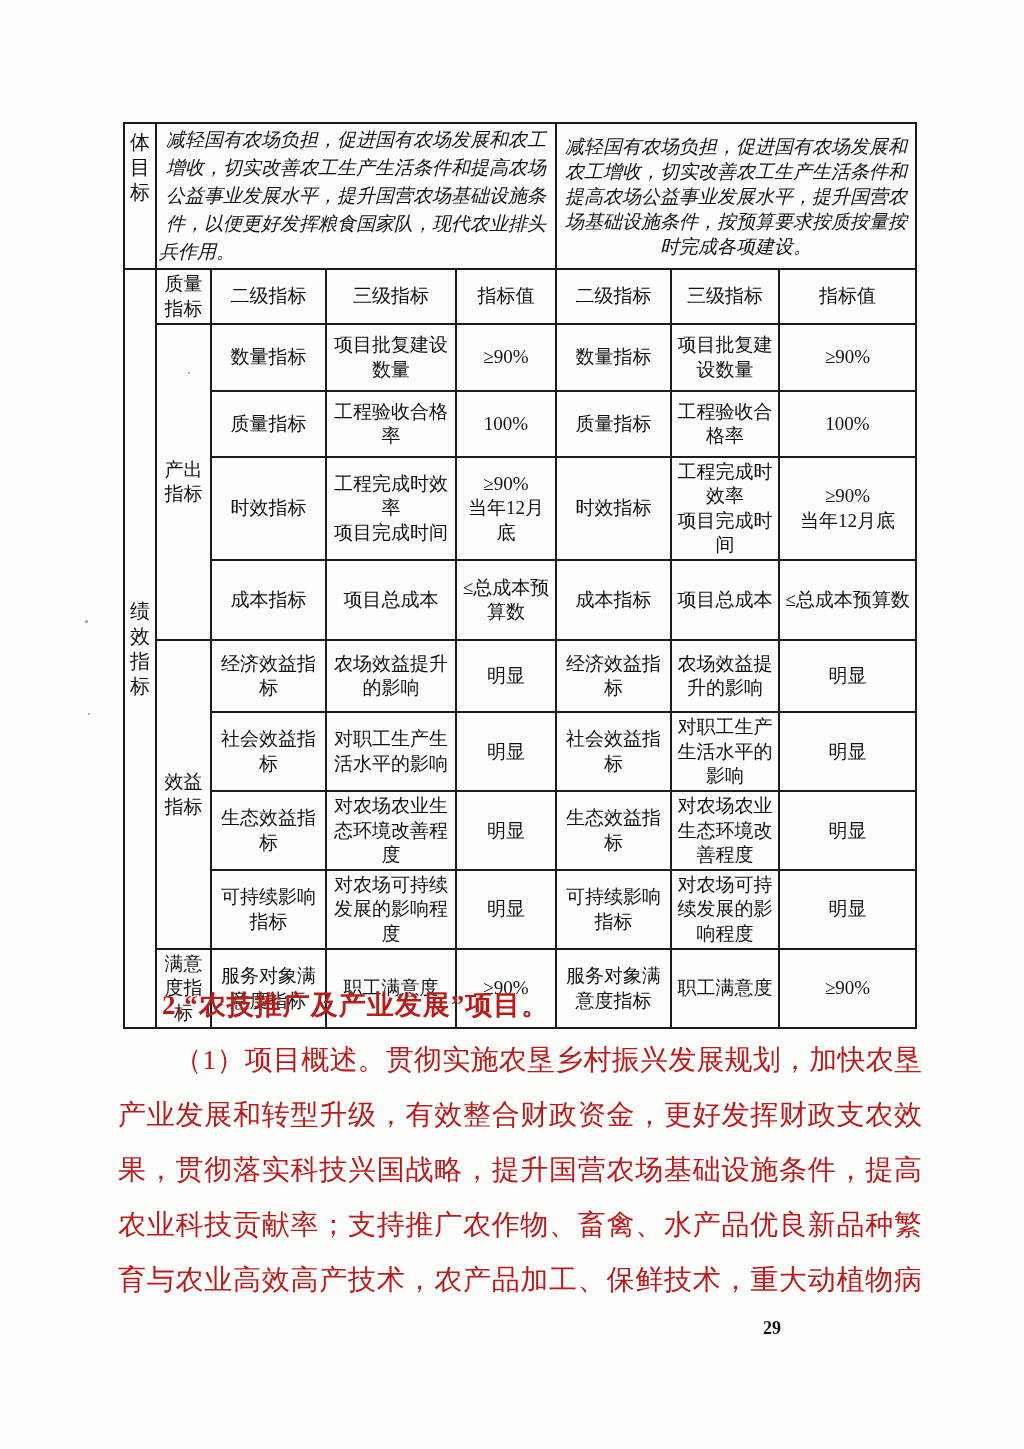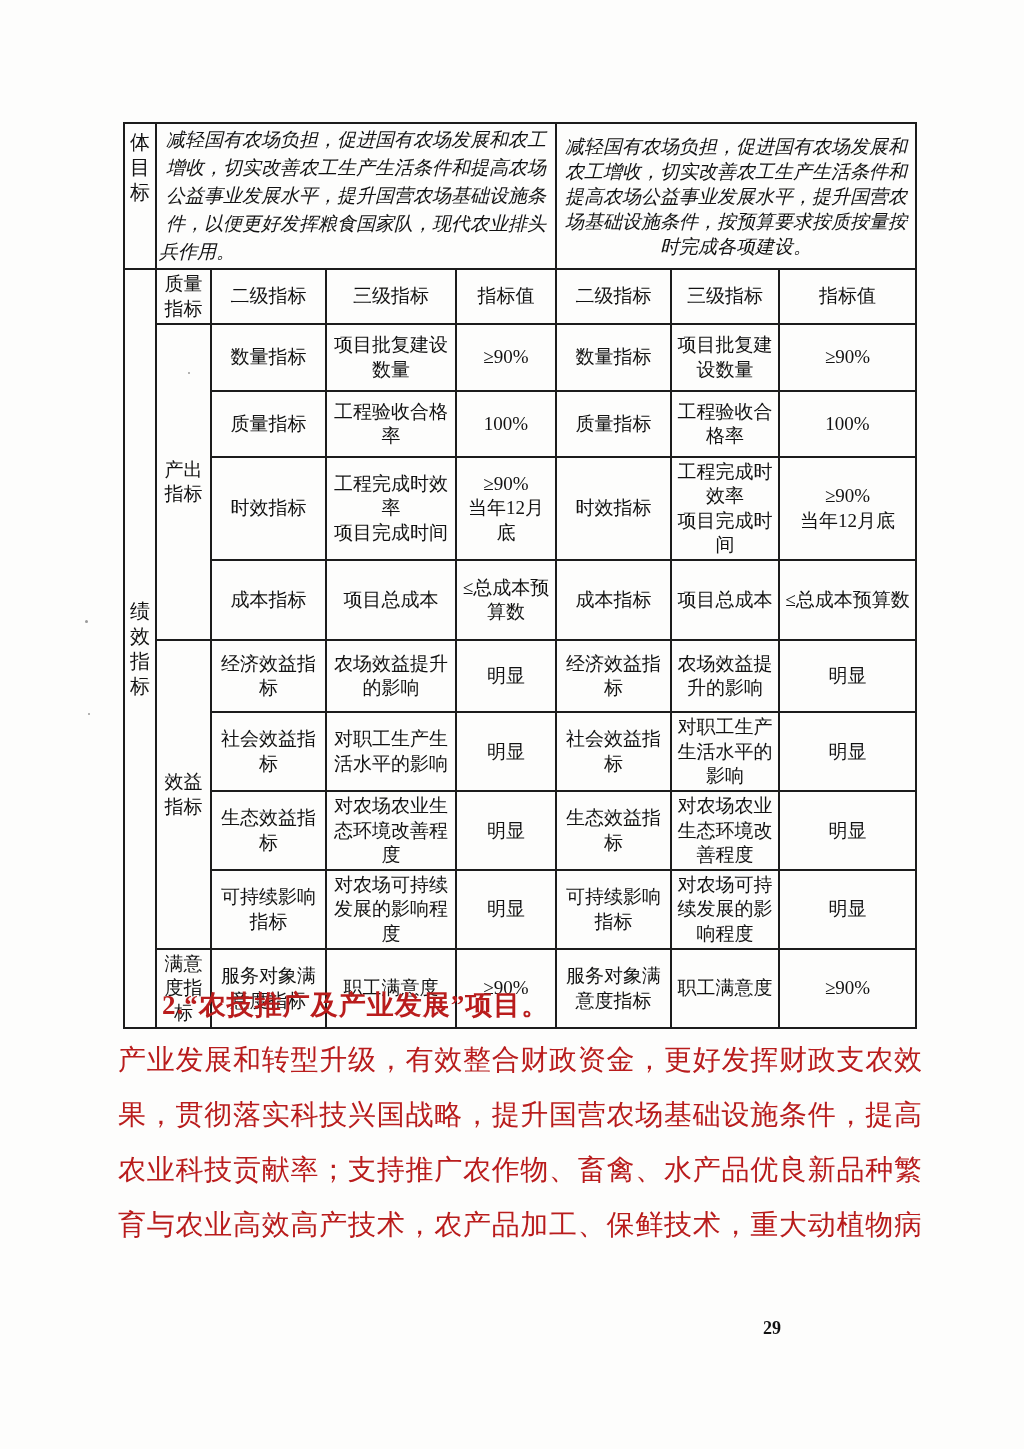--- a/index.html
+++ b/index.html
@@ -211,20 +211,21 @@
         <td>服务对象满意度指标</td>
         <td class="l3cell">职工满意度</td>
         <td class="valcell">≥90%</td>
       </tr>
     </tbody>
   </table>
 
   <div class="section">
     <div class="heading">2.“农技推广及产业发展”项目。</div>
     <div class="para">
+      <div class="line first">（1）项目概述。贯彻实施农垦乡村振兴发展规划，加快农垦</div>
       <div class="line">产业发展和转型升级，有效整合财政资金，更好发挥财政支农效</div>
       <div class="line">果，贯彻落实科技兴国战略，提升国营农场基础设施条件，提高</div>
       <div class="line">农业科技贡献率；支持推广农作物、畜禽、水产品优良新品种繁</div>
       <div class="line">育与农业高效高产技术，农产品加工、保鲜技术，重大动植物病</div>
     </div>
   </div>
 
   <div class="page-number">29</div>
 
   <div class="speck" style="left:85px;top:620px;width:3px;height:3px"></div>

